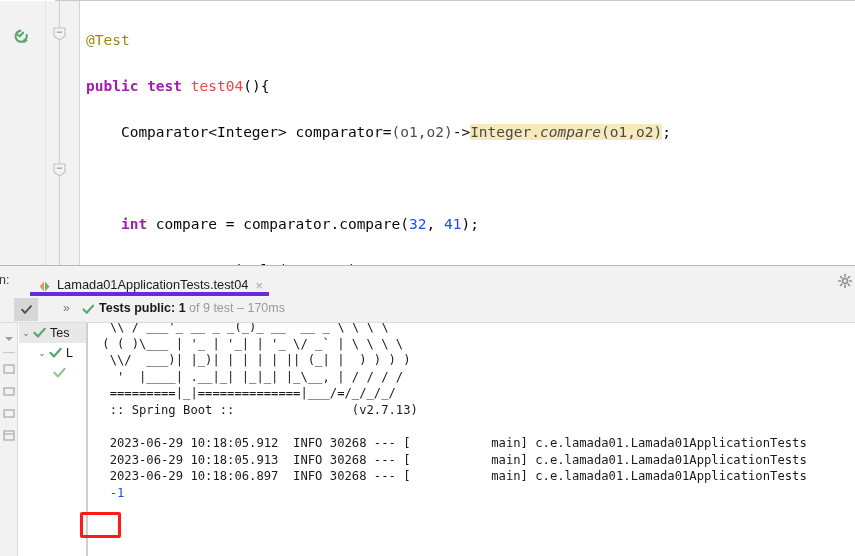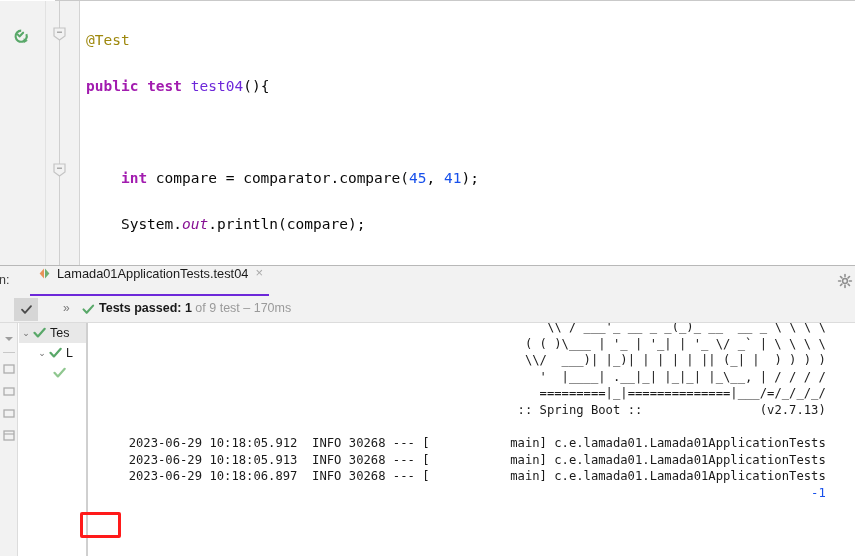--- a/index.html
+++ b/index.html
@@ -59,21 +59,21 @@
     left: 86px; top: 6px;
     font-family: "DejaVu Sans Mono", "Liberation Mono", monospace;
     font-size: 14.5px;
     line-height: 23px;
     white-space: pre;
     color: #000000;
   }
   .ln { height: 23px; }
   .kw        { color: #a21caf; font-weight: 700; }
   .anno      { color: #9e880d; }
-  .method    { color: #6d28d9; }
+  .method    { color: #ef4444; }
   .num       { color: #1750eb; }
   .plain     { color: #080808; }
   .param     { color: #4d4d4d; }
   .italic-f  { color: #871094; font-style: italic; }
   .hl {
     background: #f7e9ba;
     color: #4a4a4a;
   }
   .hl .it { font-style: italic; }
   .semi { color: #080808; }
@@ -106,23 +106,23 @@
   #tabbar {
     position: absolute; left: 0; top: 1px; width: 855px; height: 30px;
     background: #f2f2f2;
   }
   #run-label {
     position: absolute; left: -8px; top: 7px;
     font-size: 12.5px; color: #3c3c3c;
   }
   #tab-active {
     position: absolute; left: 30px; top: 0px; height: 30px;
-    display: flex; align-items: flex-start;
+    display: flex; align-items: flex-end;
     padding: 0 6px 0 8px;
-    border-bottom: 2px solid #6d28d9;
+    border-bottom: 4px solid #6d28d9;
   }
   #tab-icon { width: 13px; height: 13px; margin-right: 6px; }
   #tab-title { font-size: 12.8px; color: #1a1a1a; }
   #tab-close {
     margin-left: 7px; font-size: 13px; color: #a9a9a9; line-height: 1;
   }
   #gear-icon-holder {
     position: absolute; right: 2px; top: 7px; width: 16px; height: 16px;
   }
 
@@ -177,28 +177,27 @@
     position: absolute; left: 87px; top: 58px;
     width: 768px; height: 233px;
     background: #ffffff;
     overflow: hidden;
   }
   #console-leftline {
     position: absolute; left: 0px; top: 0; width: 1px; height: 233px;
     background: #cfcfcf;
   }
   #console-text {
-    position: absolute; left: 27px; top: -4px;
+    position: absolute; left: 8px; top: -4px;
     font-family: "DejaVu Sans Mono", "Liberation Mono", monospace;
     font-size: 12.2px;
     line-height: 16.6px;
     white-space: pre;
     color: #1a1a1a;
     letter-spacing: 0px;
-    text-align: right;
   }
   .cl { height: 16.6px; }
   .out-val { color: #1750eb; }
 
   
   #red-box {
     position: absolute;
     left: 80px; top: 512px;
     width: 41px; height: 26px;
     border: 3px solid #ff1a1a;
@@ -237,22 +236,23 @@
           <path d="M1 1h11v8l-5.5 4L1 9z" fill="#f2f2f2" stroke="#c4c4c4" stroke-width="1.2"></path>
           <rect x="4" y="4.6" width="5" height="1.2" fill="#9a9a9a"></rect>
         </svg>
       </div>
     </div>
     <div id="editor-divider"></div>
 
     <div id="code">
 <div class="ln"><span class="anno">@Test</span></div>
 <div class="ln"><span class="kw">public</span><span class="plain"> </span><span class="kw">test</span><span class="plain"> </span><span class="method">test04</span><span class="plain">(){</span></div>
+<div class="ln">    <span class="plain">Comparator&lt;Integer&gt; comparator=</span><span class="param">(o1,o2)</span><span class="plain">-&gt;</span><span class="hl">Integer.<span class="it">compare</span>(o1,o2)</span><span class="semi">;</span></div>
 <div class="ln"> </div>
-<div class="ln">    <span class="kw">int</span><span class="plain"> compare = comparator.compare(</span><span class="num">45</span><span class="plain">, </span><span class="num">41</span><span class="plain">);</span></div>
+<div class="ln">    <span class="kw">int</span><span class="plain"> compare = comparator.compare(</span><span class="num">32</span><span class="plain">, </span><span class="num">41</span><span class="plain">);</span></div>
 <div class="ln">    <span class="plain">System.</span><span class="italic-f">out</span><span class="plain">.println(compare);</span></div>
 <div class="ln"> </div>
 <div class="ln">  <span class="plain">}</span></div>
 <div class="ln"> </div>
 <div class="ln"><span class="plain">}</span></div>
     </div>
   </div>
 
   <div id="run-window">
     <div id="run-window-topborder"></div>
@@ -329,21 +329,21 @@
         <svg width="13" height="13" viewBox="0 0 13 13">
           <path d="M2 6.6l3 3.2 6-6.6" fill="none" stroke="#4a4a4a" stroke-width="1.8" stroke-linecap="round" stroke-linejoin="round"></path>
         </svg>
       </div>
       <span id="status-chevrons">»</span>
       <span id="status-check">
         <svg width="13" height="13" viewBox="0 0 13 13">
           <path d="M1.5 6.4l3.2 3.4 6.4-7.2" fill="none" stroke="#59a869" stroke-width="2.1" stroke-linecap="round" stroke-linejoin="round"></path>
         </svg>
       </span>
-      <span id="status-text"><span class="st-bold">Tests passed: </span><span class="st-num">1</span><span class="st-dim"> of 9 test – 170</span><span class="st-dim">ms</span></span>
+      <span id="status-text"><span class="st-bold">Tests public: </span><span class="st-num">1</span><span class="st-dim"> of 9 test – 170</span><span class="st-dim">ms</span></span>
     </div>
 
     <div id="tree-panel">
       <div class="tree-row sel">
         <span class="tw-chev">⌄</span>
         <span class="tw-check">
           <svg width="14" height="12" viewBox="0 0 14 12">
               <path d="M1.5 5.8l3.4 3.6 6.8-7.6" fill="none" stroke="#59a869" stroke-width="2.2" stroke-linecap="round" stroke-linejoin="round"></path>
             </svg>
         </span>

